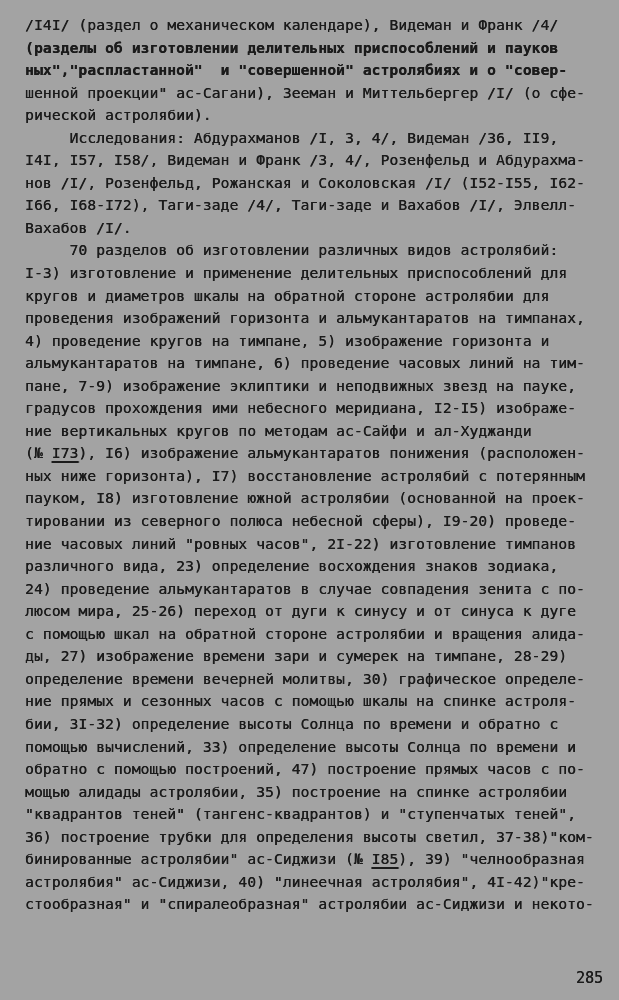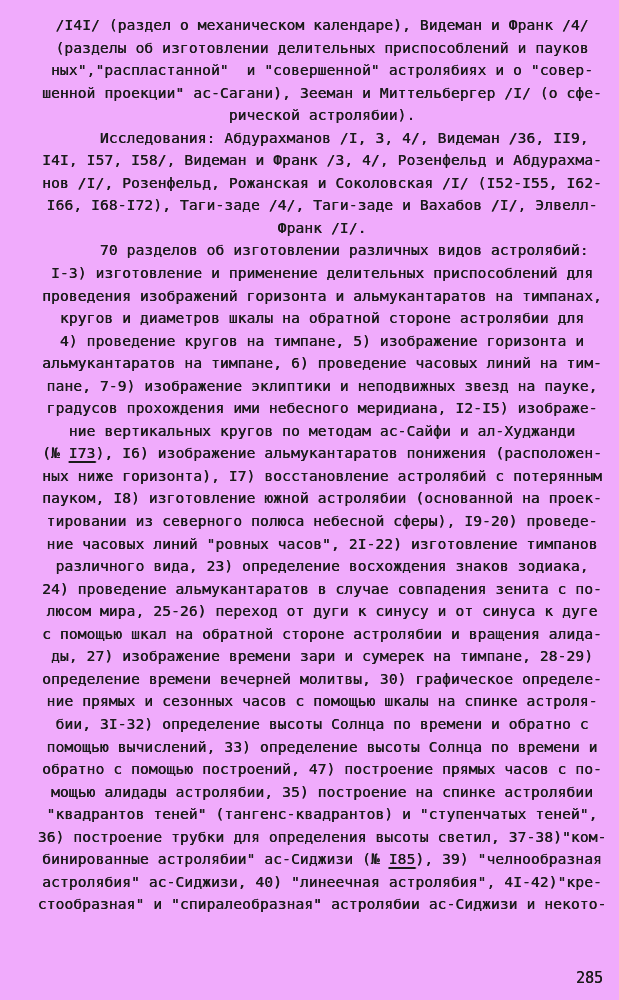--- a/index.html
+++ b/index.html
@@ -10,40 +10,39 @@
     width: 619px;
     height: 1000px;
     position: relative;
     overflow: hidden;
     background: #fbfbf9;
     font-family: "DejaVu Sans Mono", "Liberation Mono", monospace;
   }
   .page {
     position: absolute;
     inset: 0;
-    background: #f0abfc;
-    text-align: center;
+    background: #a3a3a3;
   }
   .page-body {
     position: absolute;
     top: 14px;
     left: 25px;
     right: 0;
     color: #1b1b1b;
     font-size: 14.6px;
     line-height: 22.55px;
   }
   .text-line {
     white-space: pre;
     height: 22.55px;
     text-shadow: 0.35px 0 0 currentColor;
     letter-spacing: 0.1px;
   }
   .text-line.heavy {
-    font-weight: normal;
+    font-weight: bold;
     text-shadow: 0.25px 0 0 currentColor;
   }
   .text-line u {
     text-decoration: underline;
     text-underline-offset: 3px;
     text-decoration-thickness: 1.5px;
   }
   .page-number {
     position: absolute;
     top: 969px;
@@ -61,25 +60,25 @@
   <div class="page-body">
       <div class="text-line"><span>/I4I/ (раздел о механическом календаре), Видеман и Франк /4/</span></div>
       <div class="text-line heavy"><span>(разделы об изготовлении делительных приспособлений и пауков</span></div>
       <div class="text-line heavy"><span>ных","распластанной"  и "совершенной" астролябиях и о "совер-</span></div>
       <div class="text-line"><span>шенной проекции" ас-Сагани), Зееман и Миттельбергер /I/ (о сфе-</span></div>
       <div class="text-line"><span>рической астролябии).</span></div>
       <div class="text-line"><span>     Исследования: Абдурахманов /I, 3, 4/, Видеман /36, II9,</span></div>
       <div class="text-line"><span>I4I, I57, I58/, Видеман и Франк /3, 4/, Розенфельд и Абдурахма-</span></div>
       <div class="text-line"><span>нов /I/, Розенфельд, Рожанская и Соколовская /I/ (I52-I55, I62-</span></div>
       <div class="text-line"><span>I66, I68-I72), Таги-заде /4/, Таги-заде и Вахабов /I/, Элвелл-</span></div>
-      <div class="text-line"><span>Франк /I/.</span></div>
+      <div class="text-line"><span>Вахабов /I/.</span></div>
       <div class="text-line"><span>     70 разделов об изготовлении различных видов астролябий:</span></div>
       <div class="text-line"><span>I-3) изготовление и применение делительных приспособлений для</span></div>
+      <div class="text-line"><span>кругов и диаметров шкалы на обратной стороне астролябии для</span></div>
       <div class="text-line"><span>проведения изображений горизонта и альмукантаратов на тимпанах,</span></div>
-      <div class="text-line"><span>кругов и диаметров шкалы на обратной стороне астролябии для</span></div>
       <div class="text-line"><span>4) проведение кругов на тимпане, 5) изображение горизонта и</span></div>
       <div class="text-line"><span>альмукантаратов на тимпане, 6) проведение часовых линий на тим-</span></div>
       <div class="text-line"><span>пане, 7-9) изображение эклиптики и неподвижных звезд на пауке,</span></div>
       <div class="text-line"><span>градусов прохождения ими небесного меридиана, I2-I5) изображе-</span></div>
       <div class="text-line"><span>ние вертикальных кругов по методам ас-Сайфи и ал-Худжанди</span></div>
       <div class="text-line"><span>(№ </span><u>I73</u><span>), I6) изображение альмукантаратов понижения (расположен-</span></div>
       <div class="text-line"><span>ных ниже горизонта), I7) восстановление астролябий с потерянным</span></div>
       <div class="text-line"><span>пауком, I8) изготовление южной астролябии (основанной на проек-</span></div>
       <div class="text-line"><span>тировании из северного полюса небесной сферы), I9-20) проведе-</span></div>
       <div class="text-line"><span>ние часовых линий "ровных часов", 2I-22) изготовление тимпанов</span></div>

